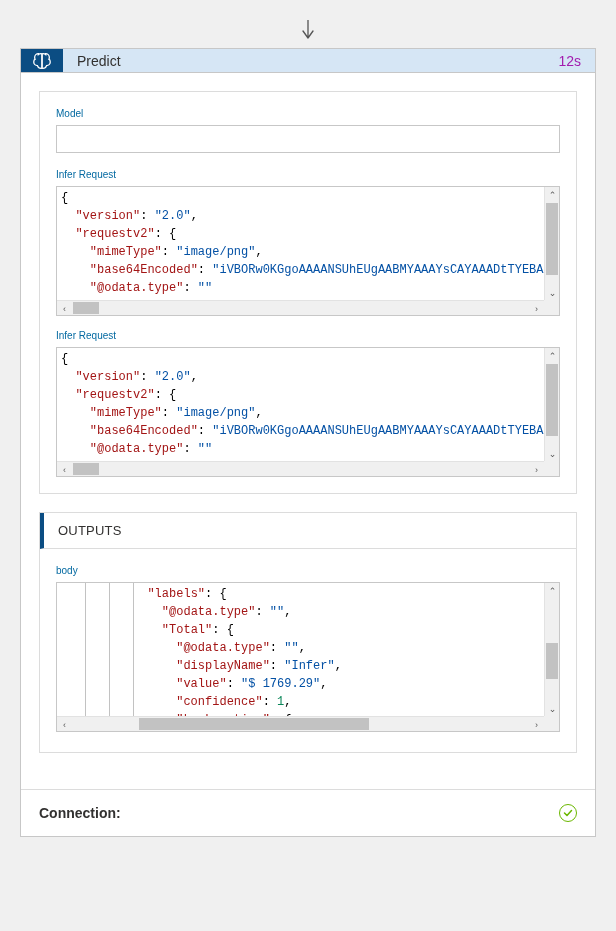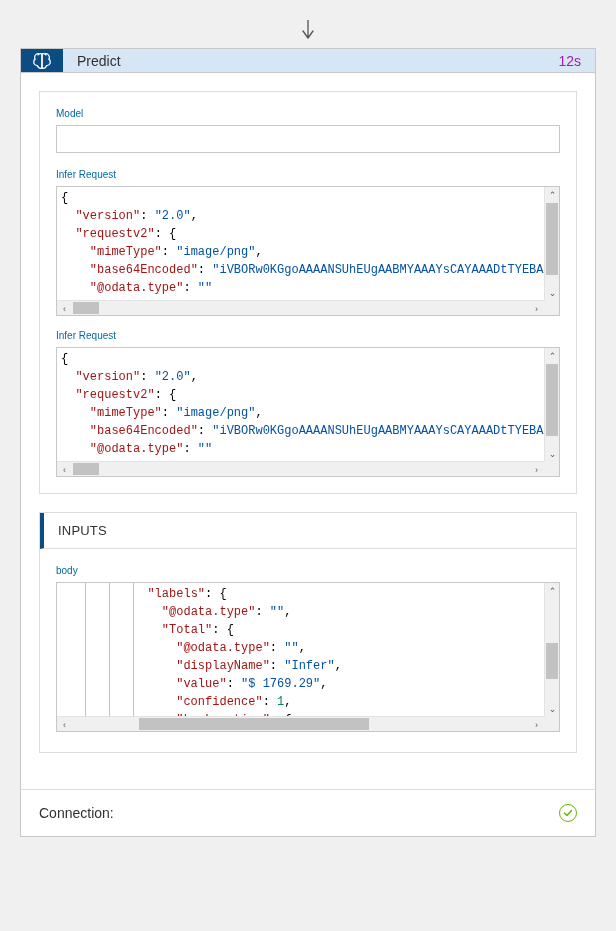--- a/index.html
+++ b/index.html
@@ -154,20 +154,21 @@
       width:15px; height:15px; background:#f0f0f0;
     }
     .footer {
       border-top: 1px solid #dcdcdc;
       padding: 14px 18px;
       display:flex;
       align-items:center;
       justify-content:space-between;
       font-size:14px;
       color:#323130;
+      font-weight:bold;
     }
     .check-icon {
       width:18px; height:18px;
       border: 1.5px solid #6bb700;
       border-radius: 50%;
       display:flex; align-items:center; justify-content:center;
     }
     .check-icon svg { display:block; }
     .output-code-box {
       border: 1px solid #c7c7c7;
@@ -258,21 +259,21 @@
             <div class="sb-btn left">‹</div>
             <div class="thumb" style="left:16px;width:26px;"></div>
             <div class="sb-btn right">›</div>
           </div>
           <div class="sb-corner"></div>
         </div>
       </div>
     </div>
 
     <div class="section">
-      <div class="section-header">INPUTS</div>
+      <div class="section-header">OUTPUTS</div>
       <div class="section-body">
         <div class="field-label" style="">body</div>
         <div class="output-code-box">
           <div class="vline" style="left:28px;"></div>
           <div class="vline" style="left:52px;"></div>
           <div class="vline" style="left:76px;"></div>
 <pre class="output-pre">            <span class="j-key">"labels"</span><span class="j-punc">: </span><span class="j-brace">{</span>
               <span class="j-key">"@odata.type"</span><span class="j-punc">: </span><span class="j-str">"<span></span>"</span><span class="j-punc">,</span>
               <span class="j-key">"Total"</span><span class="j-punc">: </span><span class="j-brace">{</span>
                 <span class="j-key">"@odata.type"</span><span class="j-punc">: </span><span class="j-str">"<span></span>"</span><span class="j-punc">,</span>

